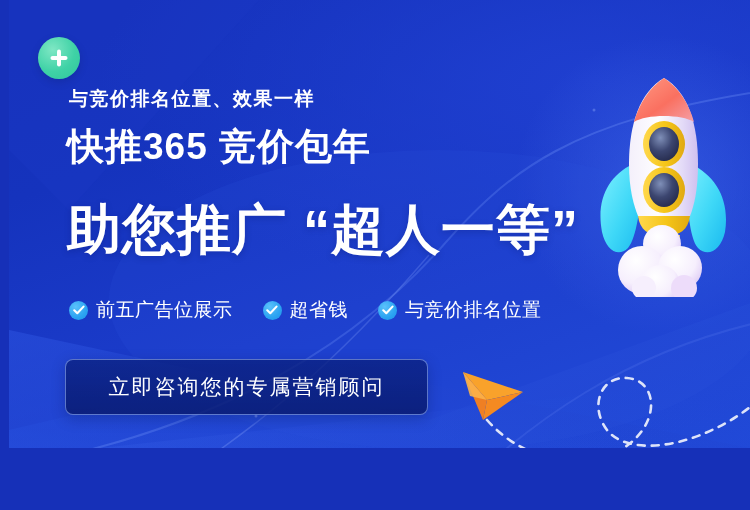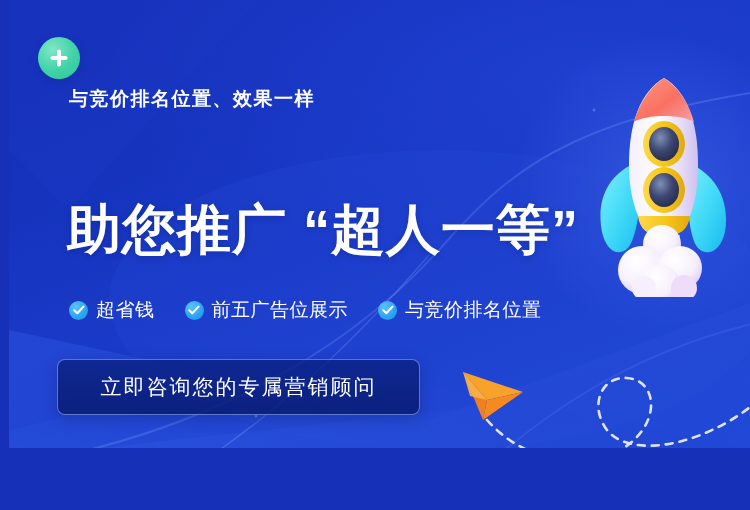--- a/index.html
+++ b/index.html
@@ -59,21 +59,21 @@
   .check-icon{
     width:19px;height:19px;border-radius:50%;flex:0 0 auto;
     background:radial-gradient(circle at 35% 30%,#5bc2fb 0%,#2ba3f2 60%,#1f93e8 100%);
     position:relative;
   }
   .check-icon svg{position:absolute;left:3.5px;top:4px;}
   .feature-label{font-size:19px;color:#ffffff;letter-spacing:.5px;}
 
   
   .cta{
-    position:absolute;left:48px;top:359px;width:361px;height:54px;
+    position:absolute;left:56px;top:359px;width:361px;height:54px;
     border:1px solid rgba(160,190,255,.55);border-radius:8px;
     background:linear-gradient(180deg,rgba(10,32,128,.78) 0%,rgba(8,26,112,.85) 100%);
     display:flex;align-items:center;justify-content:center;
     box-shadow:0 4px 14px rgba(4,14,70,.25);
     cursor:pointer;
   }
   .cta-label{font-size:21px;color:#ffffff;letter-spacing:2px;}
 
   
   .rocket{position:absolute;left:575px;top:72px;width:170px;height:225px;}
@@ -216,49 +216,50 @@
       </g>
     </svg>
   </div>
 
   <div class="plus-badge"></div>
 
   <div class="content">
 
     <div class="subtitle">与竞价排名位置、效果一样</div>
 
+    <div class="headline">快推365 竞价包年</div>
 
     <div class="headline-main">助您推广 “超人一等”</div>
 
     <div class="features">
+
+      <div class="feature">
+        <span class="check-icon">
+          <svg width="12" height="11" viewBox="0 0 12 11">
+            <path d="M1.3,5.3 L4.3,8.2 L10.5,1.6" fill="none" stroke="#ffffff" stroke-width="2.1" stroke-linecap="round" stroke-linejoin="round"></path>
+          </svg>
+        </span>
+        <span class="feature-label">前五广告位展示</span>
+      </div>
 
       <div class="feature">
         <span class="check-icon">
           <svg width="12" height="11" viewBox="0 0 12 11">
             <path d="M1.3,5.3 L4.3,8.2 L10.5,1.6" fill="none" stroke="#ffffff" stroke-width="2.1" stroke-linecap="round" stroke-linejoin="round"></path>
           </svg>
         </span>
         <span class="feature-label">超省钱</span>
       </div>
 
       <div class="feature">
         <span class="check-icon">
           <svg width="12" height="11" viewBox="0 0 12 11">
             <path d="M1.3,5.3 L4.3,8.2 L10.5,1.6" fill="none" stroke="#ffffff" stroke-width="2.1" stroke-linecap="round" stroke-linejoin="round"></path>
           </svg>
         </span>
-        <span class="feature-label">前五广告位展示</span>
-      </div>
-
-      <div class="feature">
-        <span class="check-icon">
-          <svg width="12" height="11" viewBox="0 0 12 11">
-            <path d="M1.3,5.3 L4.3,8.2 L10.5,1.6" fill="none" stroke="#ffffff" stroke-width="2.1" stroke-linecap="round" stroke-linejoin="round"></path>
-          </svg>
-        </span>
         <span class="feature-label">与竞价排名位置</span>
       </div>
 
     </div>
 
     <div class="cta">
       <span class="cta-label">立即咨询您的专属营销顾问</span>
     </div>
 
   </div>

